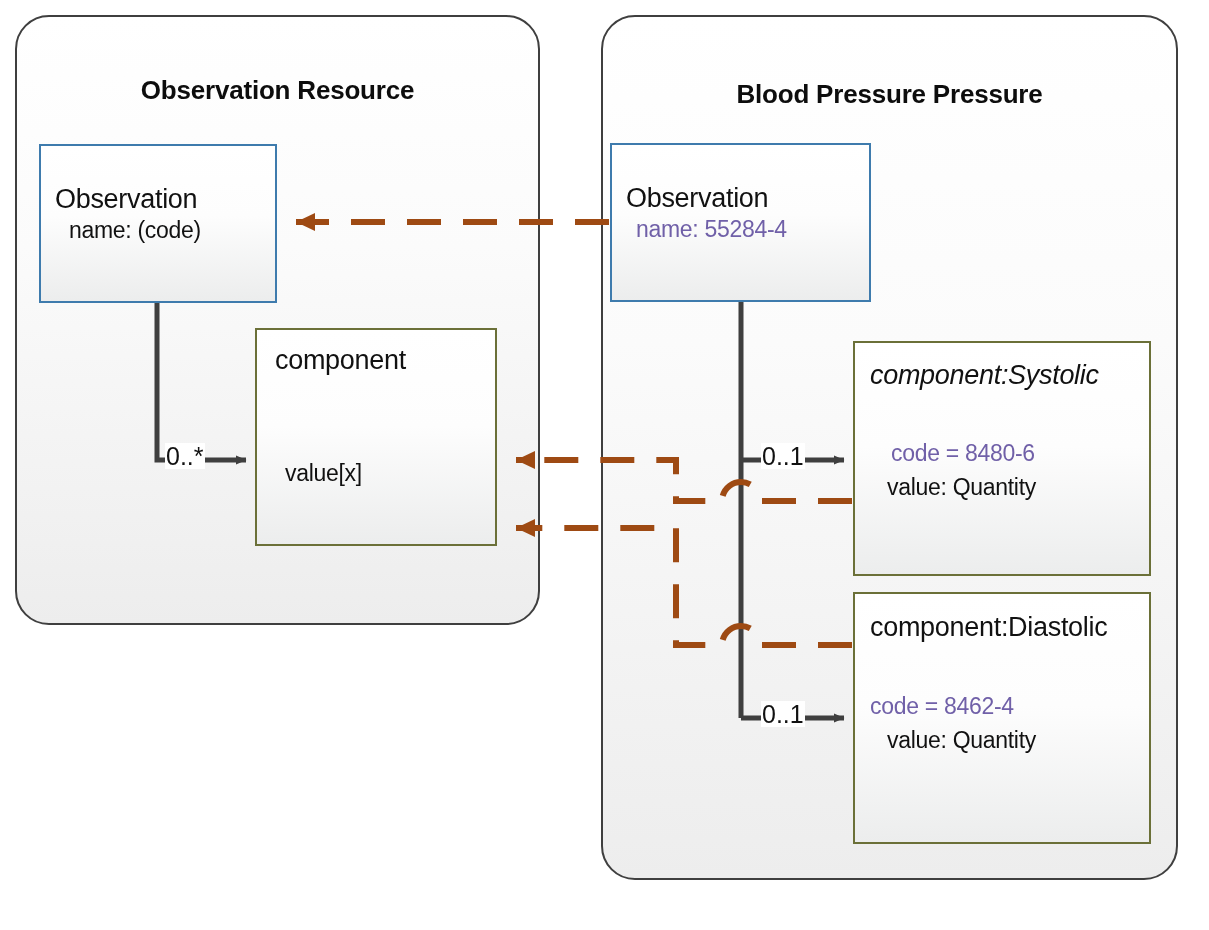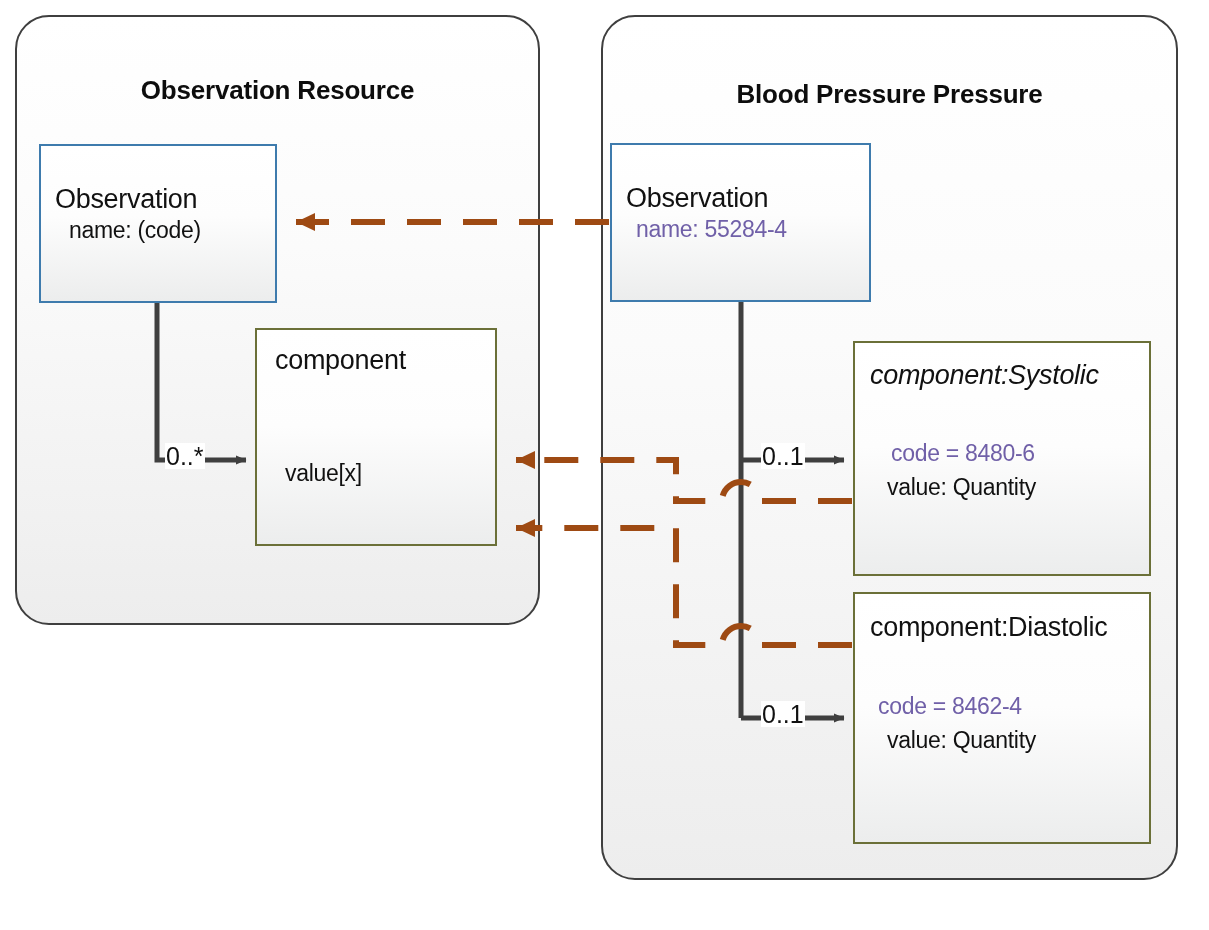--- a/index.html
+++ b/index.html
@@ -113,21 +113,21 @@
   </div>
 
   <div class="umlbox olive" style="left:853px; top:341px; width:298px; height:235px;">
     <div class="box-title" style="left:15px; top:17px;font-style:italic;">component:Systolic</div>
     <div class="box-line accent" style="left:36px; top:97px;">code = 8480-6</div>
     <div class="box-line" style="left:32px; top:131px;">value: Quantity</div>
   </div>
 
   <div class="umlbox olive" style="left:853px; top:592px; width:298px; height:252px;">
     <div class="box-title" style="left:15px; top:18px;">component:Diastolic</div>
-    <div class="box-line accent" style="left:23px; top:99px;">code = 8462-4</div>
+    <div class="box-line accent" style="left:15px; top:99px;">code = 8462-4</div>
     <div class="box-line" style="left:32px; top:133px;">value: Quantity</div>
   </div>
 
   <svg id="wires" viewBox="0 0 1209 930">
     <defs>
       <marker id="solidArrow" markerWidth="12" markerHeight="12" refX="10.5" refY="5" orient="auto" markerUnits="userSpaceOnUse">
         <path d="M0,0.2 L11,5 L0,9.8 Z" fill="#3f3f3f"></path>
       </marker>
       <marker id="brownArrow" markerWidth="22" markerHeight="22" refX="19" refY="9.5" orient="auto" markerUnits="userSpaceOnUse">
         <path d="M0,0.5 L19,9.5 L0,18.5 Z" fill="#9e4a13"></path>

